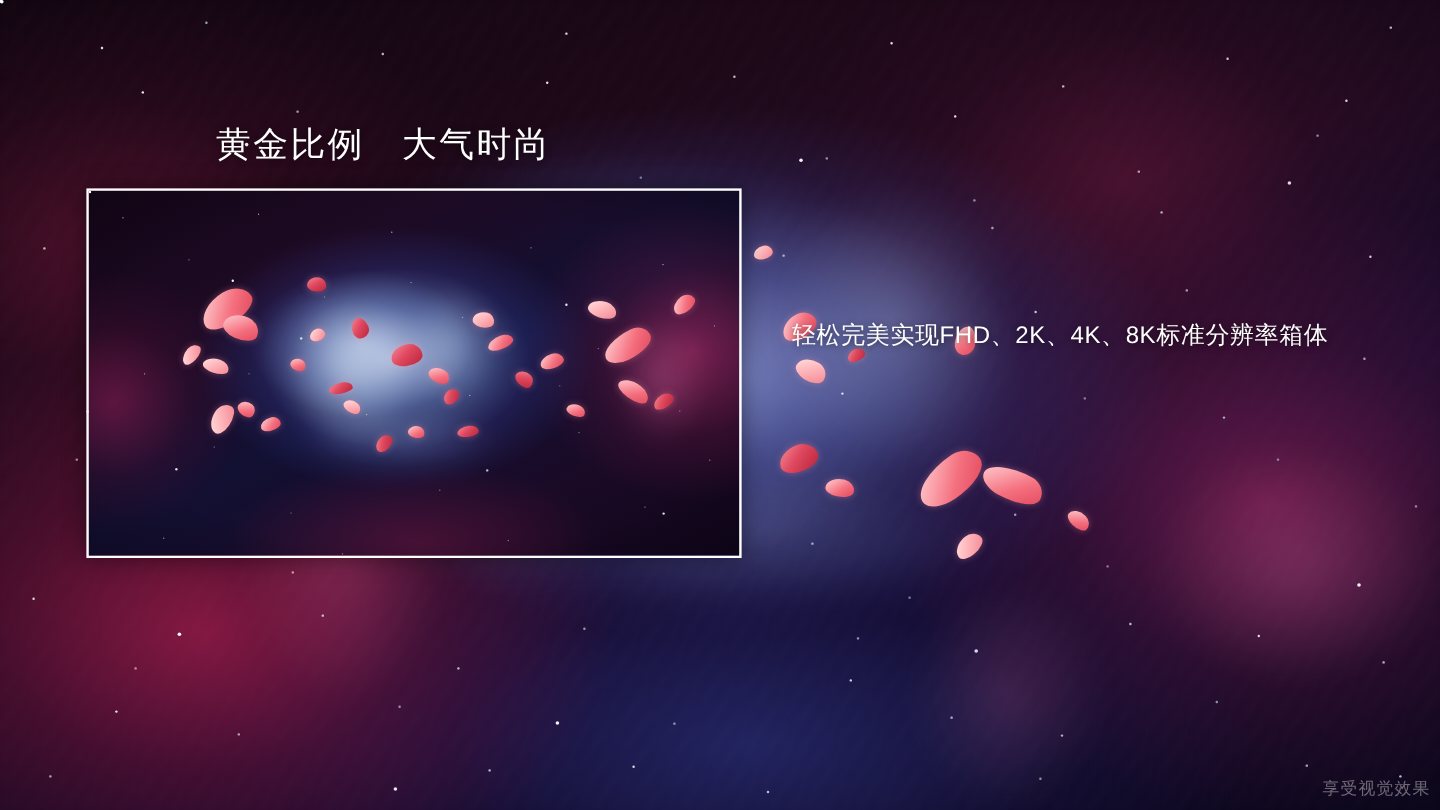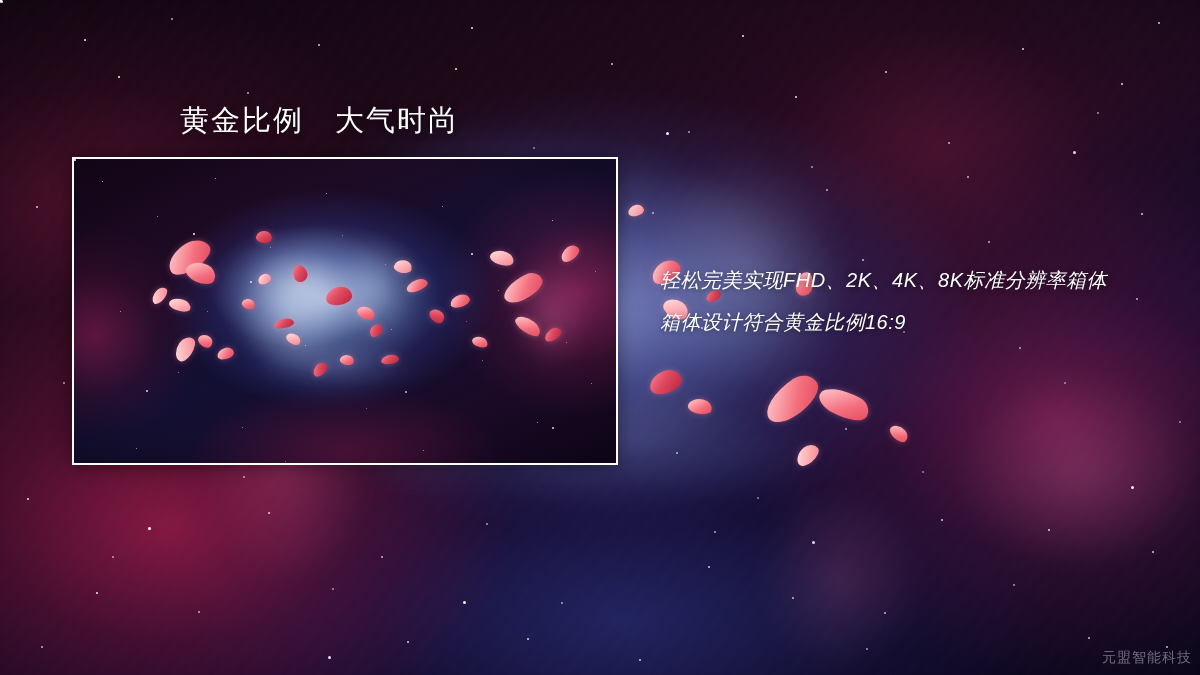--- a/index.html
+++ b/index.html
@@ -136,21 +136,21 @@
       397px 94px 0 0 rgba(255,255,255,.9), 72px 231px 0 0 rgba(255,255,255,.85),
       331px 232px 0 0 rgba(255,215,235,.8), 478px 268px 0 0 rgba(255,255,255,.85),
       176px 122px 0 0 rgba(255,255,255,.8);}
 
   
   .title{position:absolute;left:180px;top:101px;
          color:#ffffff;font-size:29px;letter-spacing:2px;font-weight:400;
          text-shadow:0 1px 6px rgba(0,0,0,.55);white-space:pre;}
   .body-text{position:absolute;left:660px;top:259px;width:500px;
              color:#ffffff;font-size:20px;line-height:42px;font-weight:400;
-             letter-spacing:.5px;text-shadow:0 1px 5px rgba(0,0,0,.5);font-style:italic;}
+             letter-spacing:.5px;text-shadow:0 1px 5px rgba(0,0,0,.5);}
   .body-text p{margin:0;white-space:nowrap;}
   .watermark{position:absolute;right:8px;bottom:8px;
              color:rgba(205,200,205,.5);font-size:14px;letter-spacing:1px;}
 </style>
 </head>
 <body>
 
 <div class="slide">
 
   <div class="bg-layer bg-base"></div>
@@ -216,17 +216,16 @@
     <div class="petal" style="left:266px;top:196px;width:14px;height:10px;transform:rotate(14deg);"></div>
     <div class="petal pale" style="left:184px;top:115px;width:13px;height:10px;transform:rotate(-18deg);"></div>
     <div class="petal dark" style="left:307px;top:196px;width:18px;height:9px;transform:rotate(-6deg);"></div>
     <div class="petal" style="left:486px;top:88px;width:20px;height:13px;transform:rotate(-36deg);"></div>
   </div>
 
   <div class="title">黄金比例　大气时尚</div>
 
   <div class="body-text">
     <p>轻松完美实现FHD、2K、4K、8K标准分辨率箱体</p>
-    <p>箱体设计符合黄金比例16:9</p>
   </div>
 
-  <div class="watermark">元盟智能科技</div>
+  <div class="watermark">享受视觉效果</div>
 </div>
 
 </body></html>

